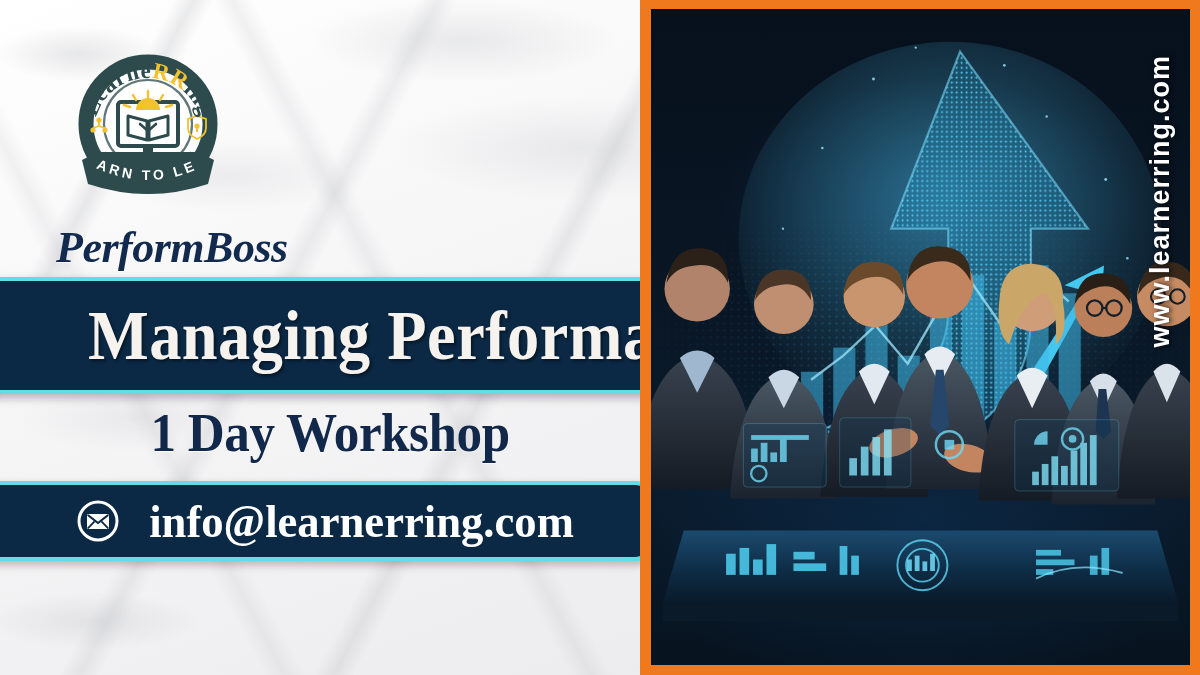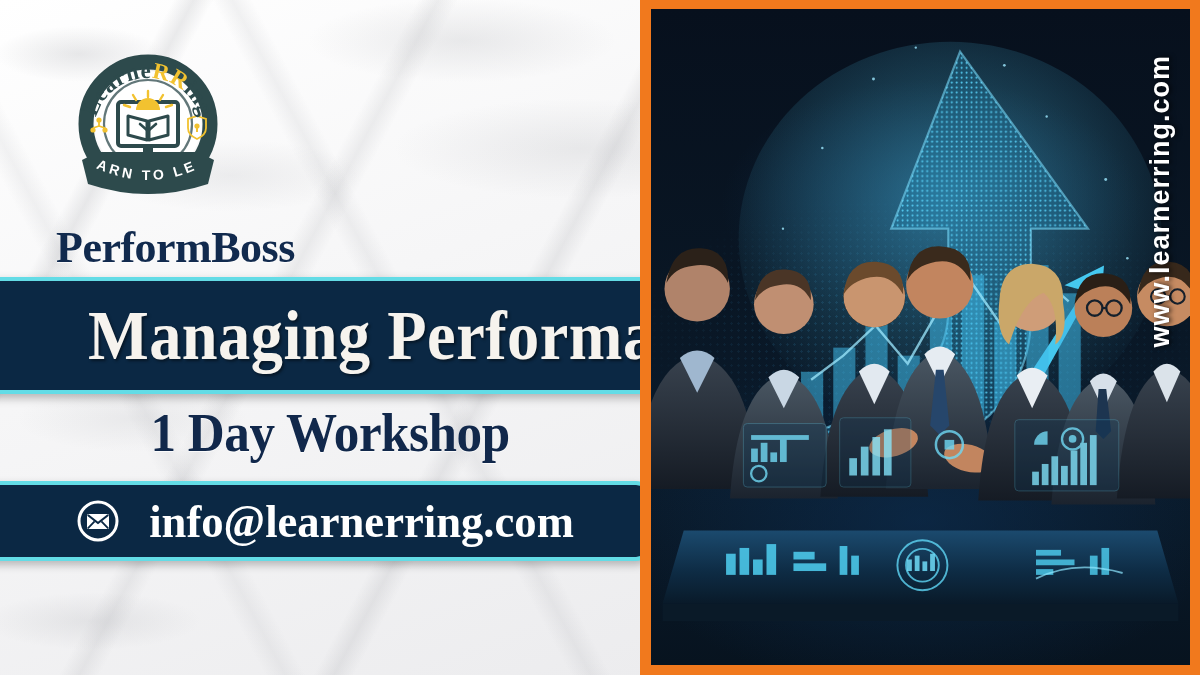--- a/index.html
+++ b/index.html
@@ -40,20 +40,21 @@
   .logo-wrap svg { display:block; width:160px; height:160px; }
 
   
   .brand-name {
     position:absolute; left:56px; top:222px;
     font-family: "Liberation Serif","DejaVu Serif",serif;
     font-weight:700; font-size:44px; letter-spacing:-0.5px;
     color:#112a4e;
     text-shadow:0 1px 0 rgba(255,255,255,.7);
     white-space:nowrap;
+    font-style:italic;
   }
 
   
   .title-banner {
     position:absolute; left:-22px; top:277px;
     width:840px; height:117px;
     background:#0b2844;
     border:4px solid #63dce6;
     border-radius:16px;
     display:flex; align-items:center; justify-content:center;

